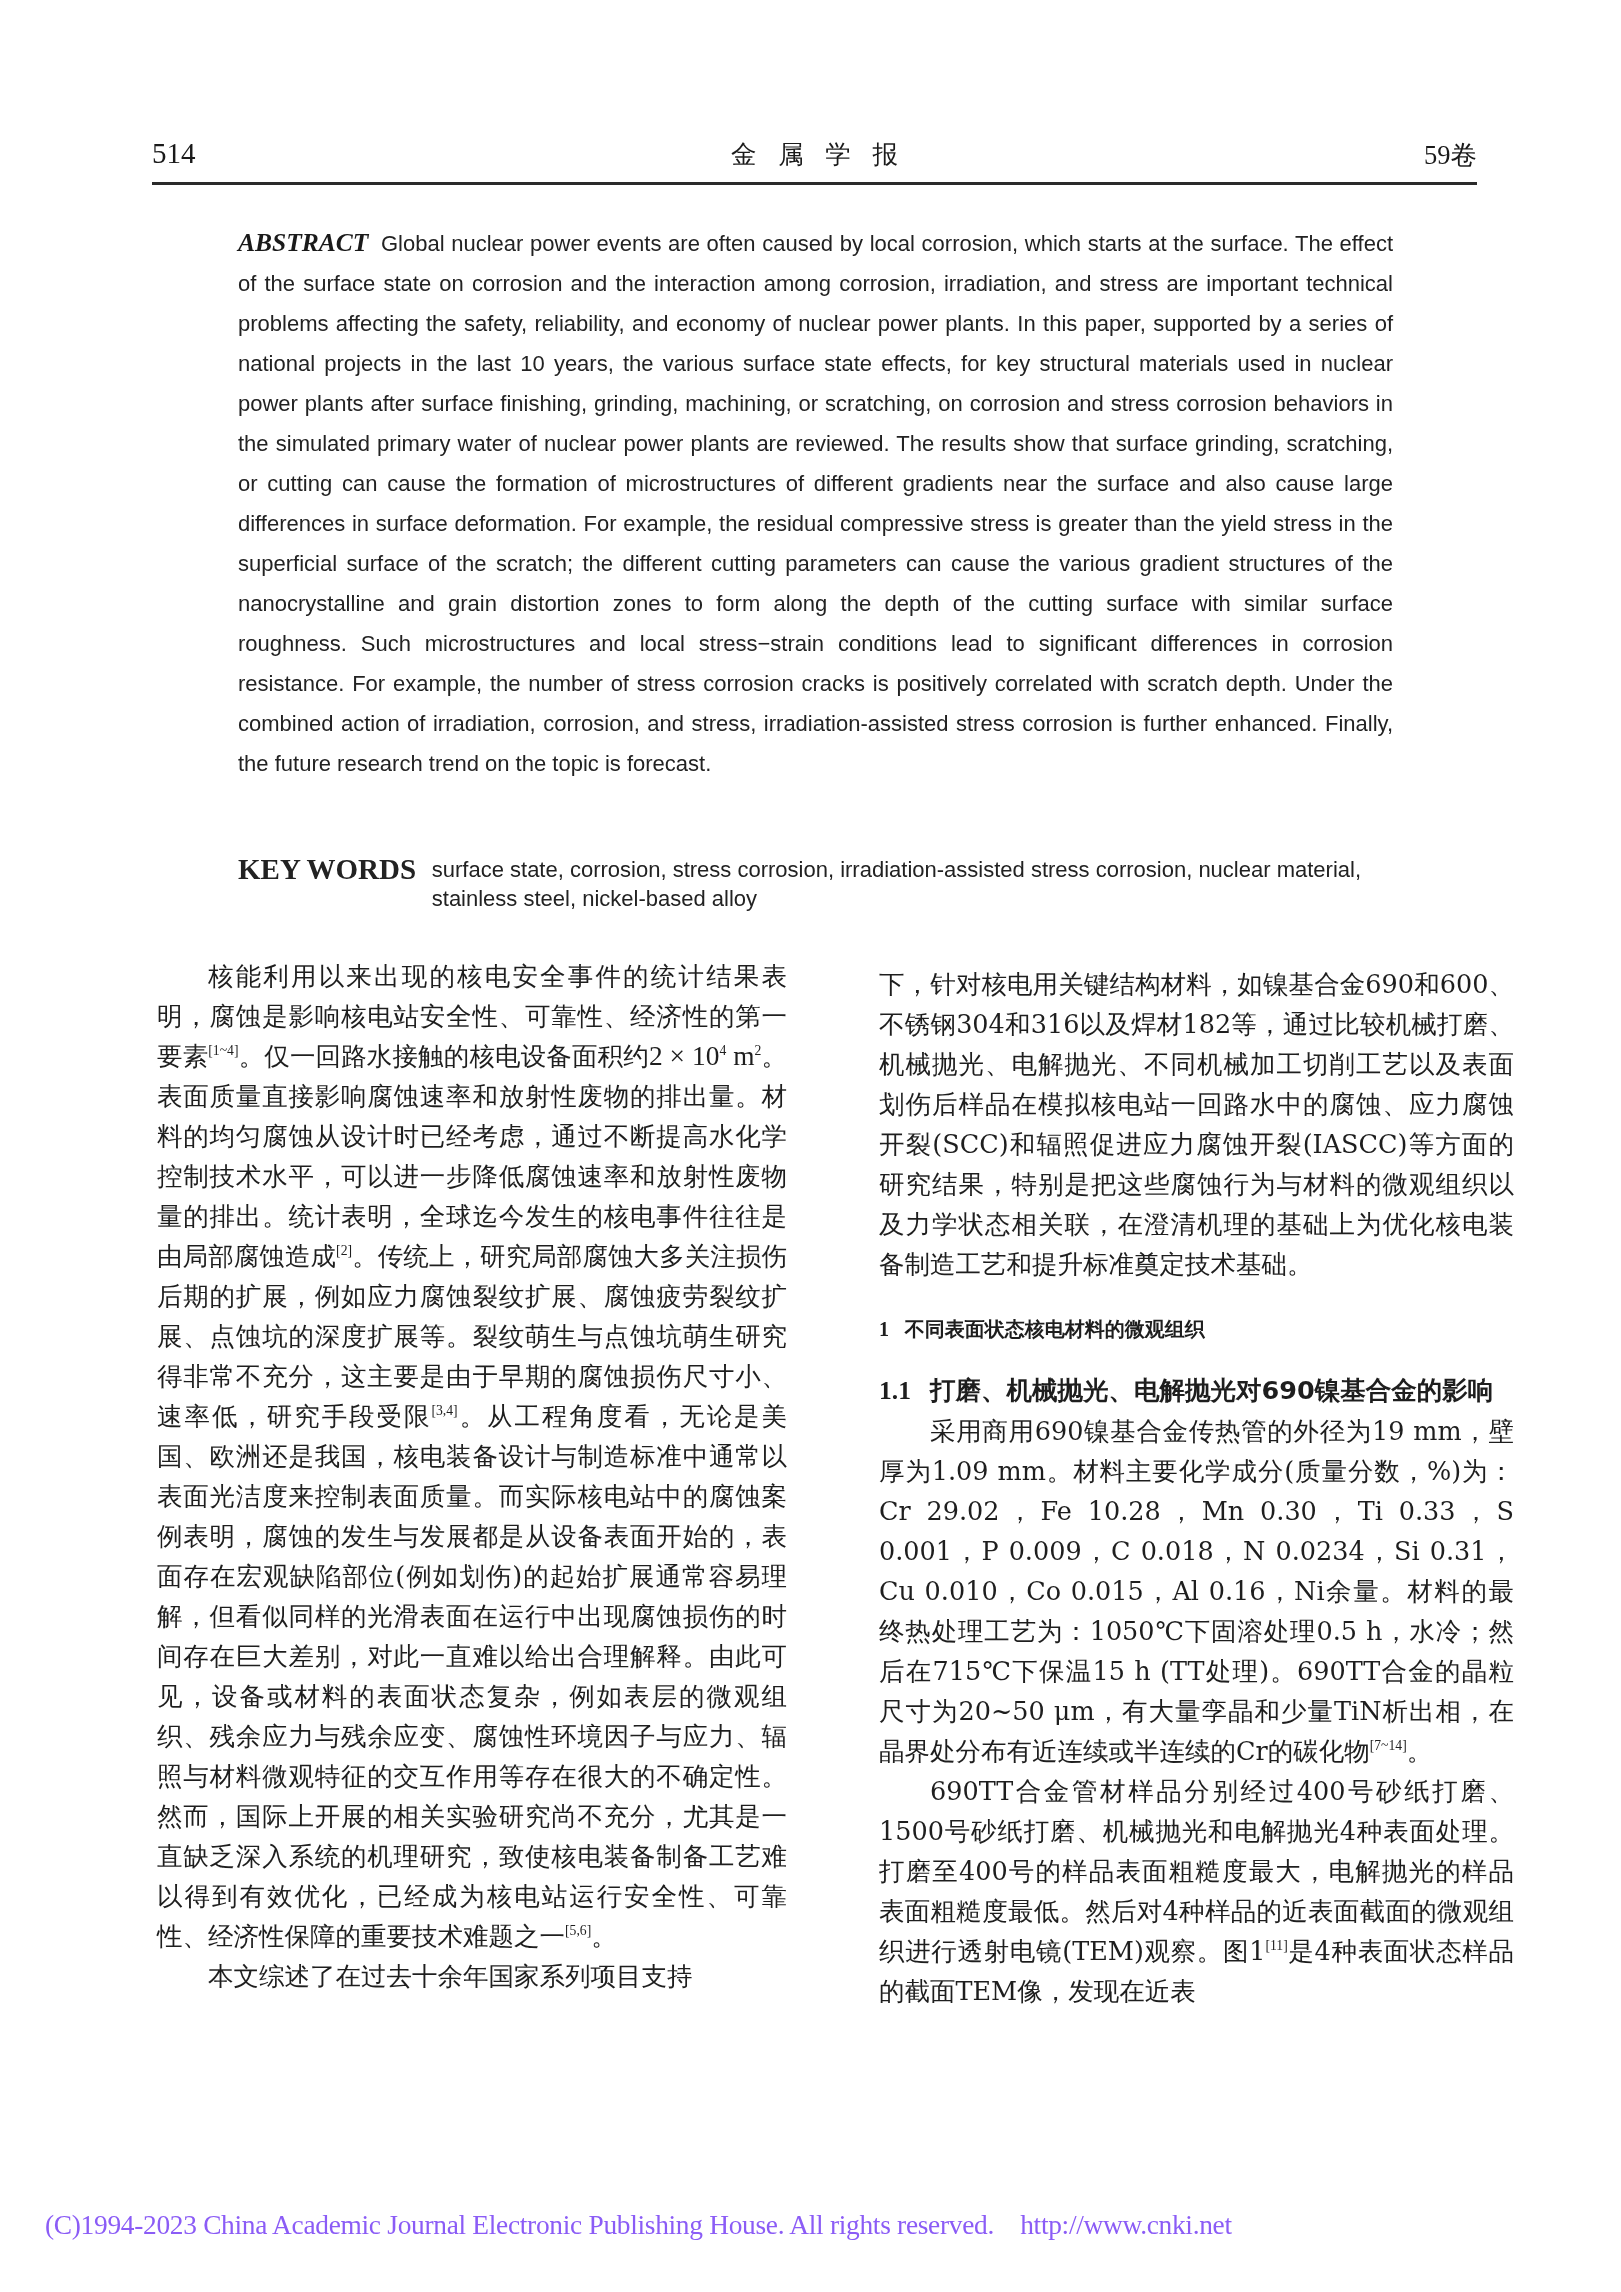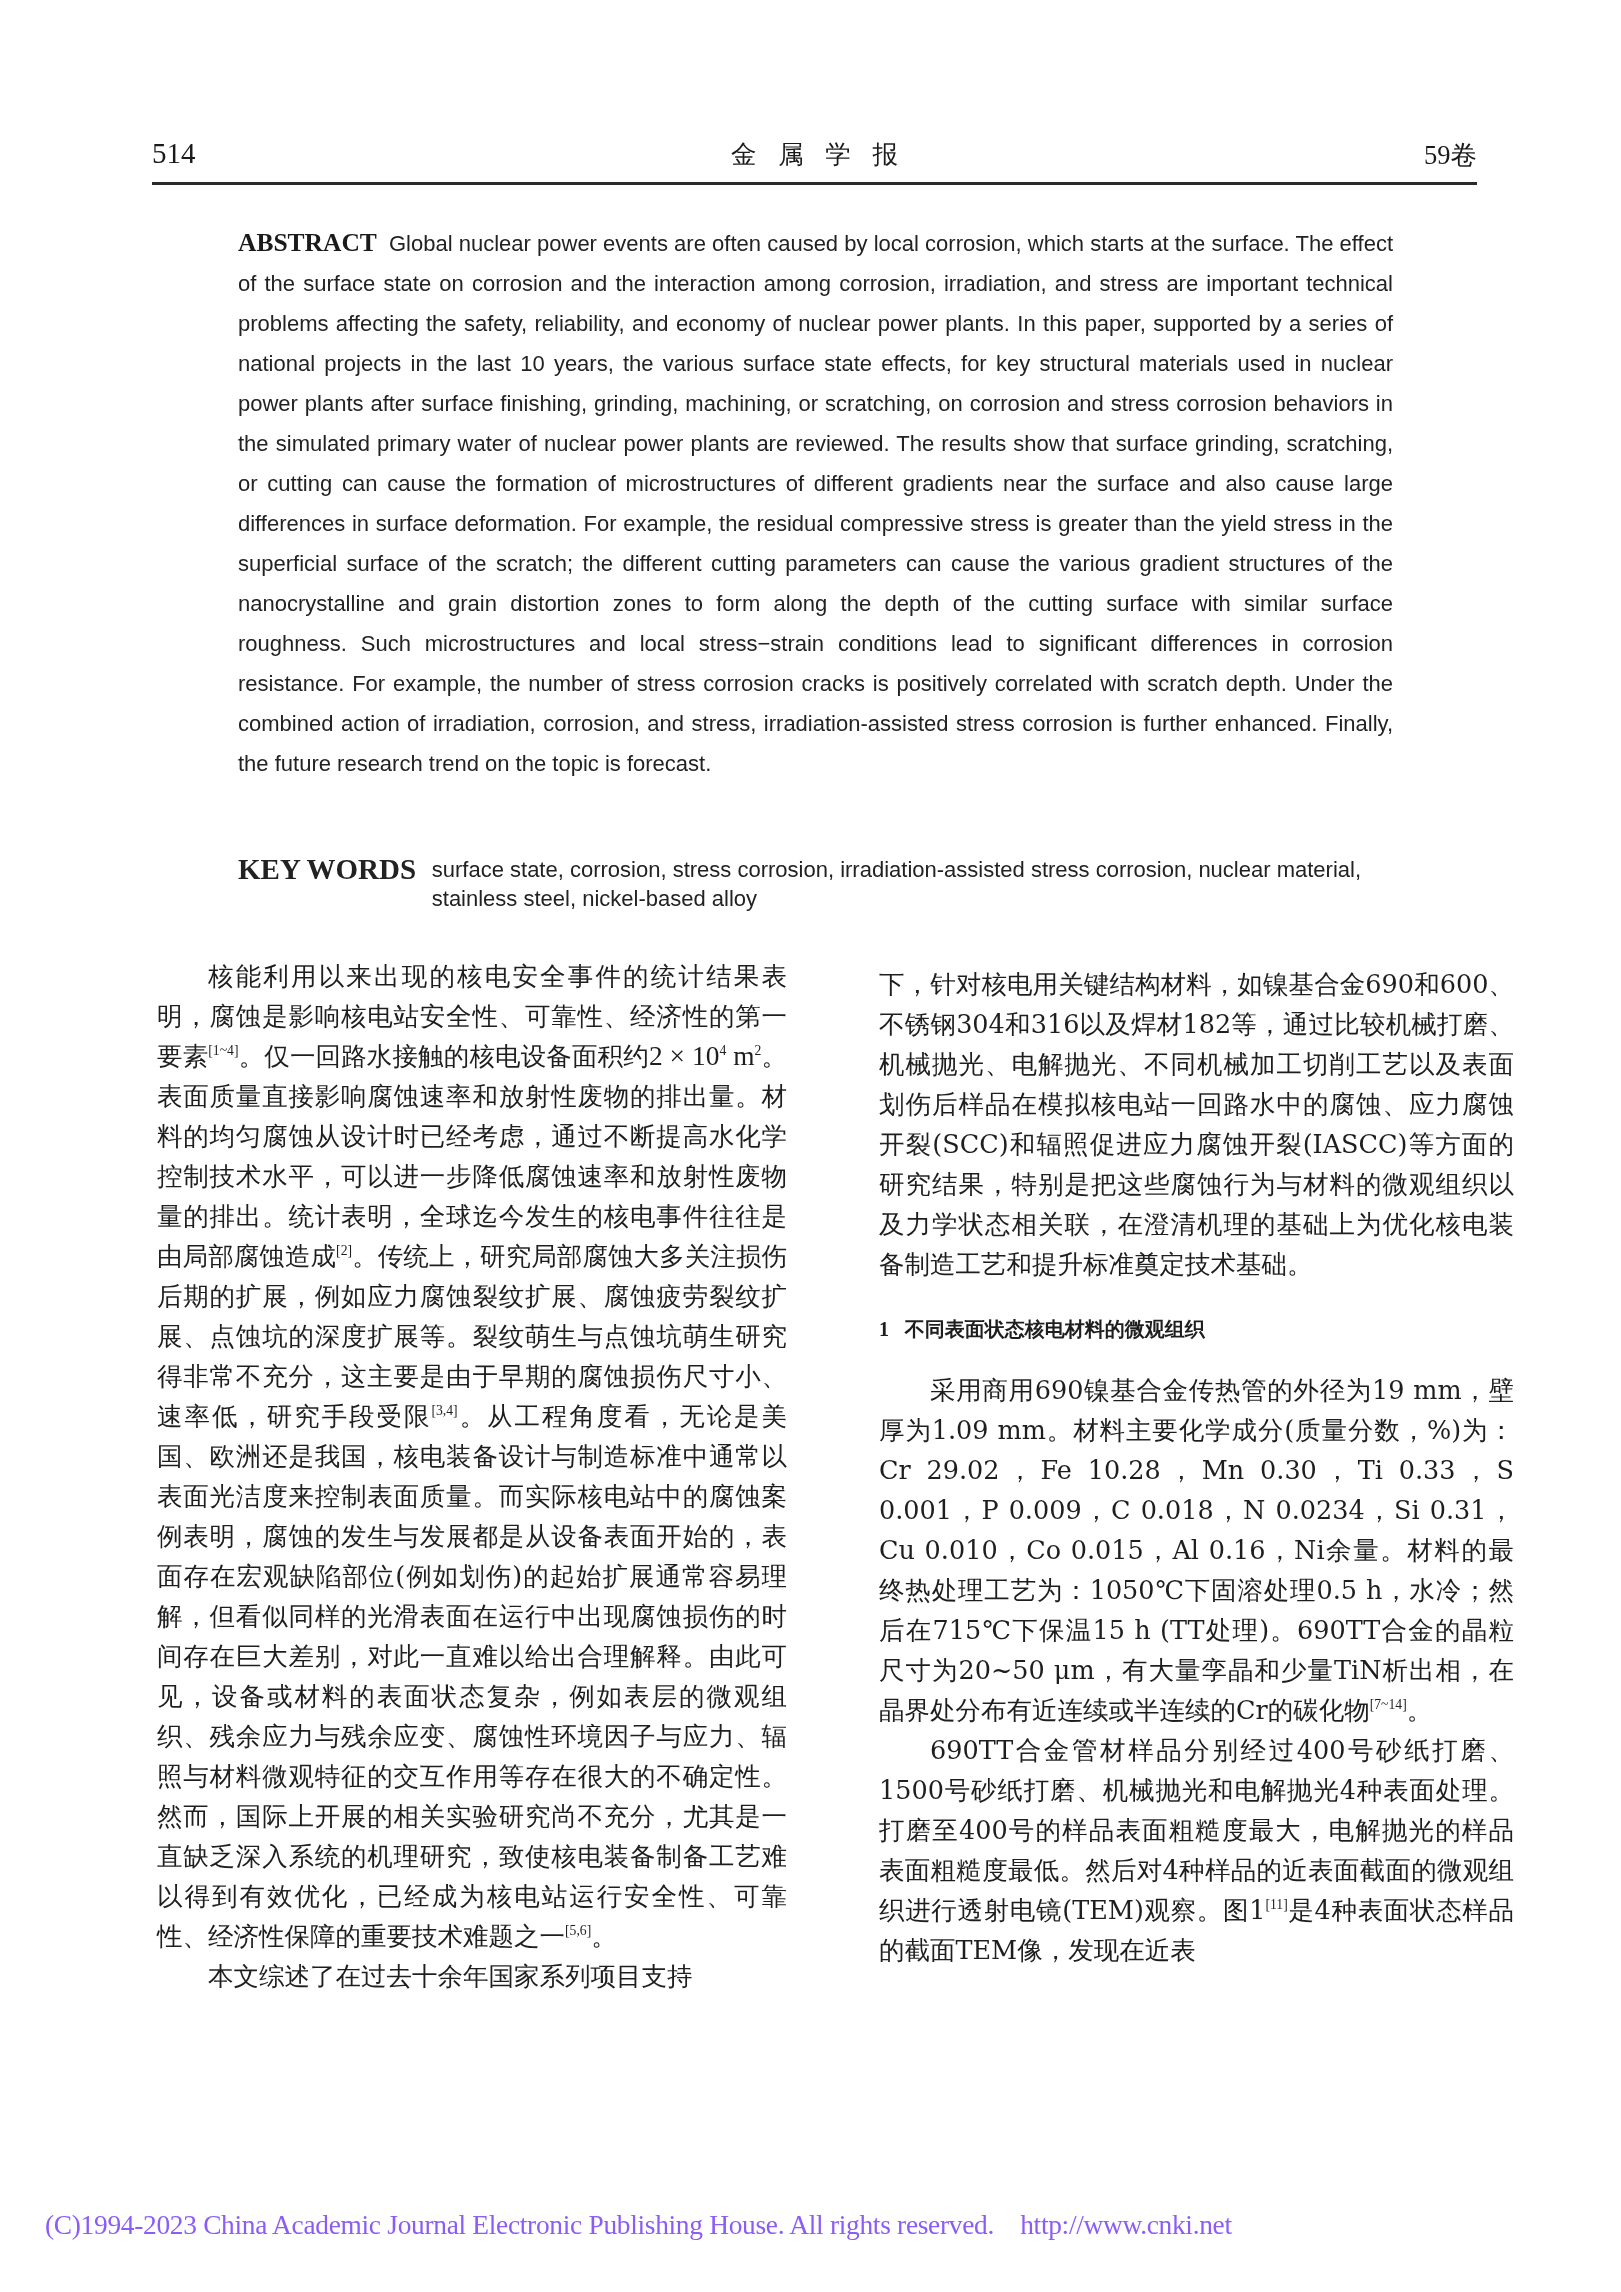--- a/index.html
+++ b/index.html
@@ -4,21 +4,21 @@
 <style>
   html, body { margin: 0; padding: 0; background: #ffffff; }
   body { width: 1621px; height: 2293px; position: relative; overflow: hidden; color: #1a1a1a; }
   .header { position: absolute; left: 152px; top: 137px; width: 1325px; height: 43px; }
   .hdr-page { position: absolute; left: 0; top: 0; font-family: "Liberation Serif", serif; font-size: 29px; }
   .hdr-journal { position: absolute; left: 0; right: 0; top: 0; text-align: center; font-family: "DejaVu Serif", serif; font-size: 25.5px; letter-spacing: 21.6px; padding-left: 21.6px; }
   .hdr-vol { position: absolute; right: 0; top: 0; font-family: "Liberation Serif", serif; font-size: 26.5px; }
   .hdr-rule { position: absolute; left: 152px; top: 182px; width: 1325px; height: 2.9px; background: #2a2a2a; }
 
   .abstract { position: absolute; left: 238px; top: 223px; width: 1155px; font-family: "Liberation Sans", sans-serif; font-size: 22px; line-height: 40px; text-align: justify; color: #222; }
-  .abstract .lbl { font-family: "Liberation Serif", serif; font-weight: bold; font-size: 25.5px; margin-right: 5.9px; color: #1a1a1a; }
+  .abstract .lbl { font-family: "Liberation Serif", serif; font-weight: bold; font-size: 25.5px; margin-right: 5.9px; color: #1a1a1a; font-style: italic; }
   .keywords { position: absolute; left: 238px; top: 855px; width: 1155px; font-family: "Liberation Sans", sans-serif; font-size: 22px; line-height: 29px; color: #222; display: flex; }
   .keywords .lbl { font-family: "Liberation Serif", serif; font-weight: bold; font-size: 29px; white-space: nowrap; margin-right: 15.7px; flex: 0 0 auto; }
   .keywords .kw { flex: 1; }
 
   .col { position: absolute; top: 956px; width: 630px; font-family: "DejaVu Serif", serif; font-size: 25.5px; line-height: 40px; text-align: justify; color: #1e1e1e; }
   .col-left { left: 157px; }
   .col-right { left: 879px; width: 635px; margin-top: 8px; }
   .col p { margin: 0; }
   .indent { text-indent: 51px; }
   sup { font-size: 13.7px; line-height: 0; vertical-align: 9.8px; font-family: "Liberation Serif", serif; }
@@ -51,18 +51,22 @@
 </div>
 
 <div class="col col-left">
   <p class="indent"><span>核能利用以来出现的核电安全事件的统计结果表明，腐蚀是影响核电站安全性、可靠性、经济性的第一要素</span><sup>[1~4]</sup><span>。仅一回路水接触的核电设备面积约</span><span class="num"><span>2 × 10</span><sup>4</sup><span> m</span><sup>2</sup></span><span>。表面质量直接影响腐蚀速率和放射性废物的排出量。材料的均匀腐蚀从设计时已经考虑，通过不断提高水化学控制技术水平，可以进一步降低腐蚀速率和放射性废物量的排出。统计表明，全球迄今发生的核电事件往往是由局部腐蚀造成</span><sup>[2]</sup><span>。传统上，研究局部腐蚀大多关注损伤后期的扩展，例如应力腐蚀裂纹扩展、腐蚀疲劳裂纹扩展、点蚀坑的深度扩展等。裂纹萌生与点蚀坑萌生研究得非常不充分，这主要是由于早期的腐蚀损伤尺寸小、速率低，研究手段受限</span><sup>[3,4]</sup><span>。从工程角度看，无论是美国、欧洲还是我国，核电装备设计与制造标准中通常以表面光洁度来控制表面质量。而实际核电站中的腐蚀案例表明，腐蚀的发生与发展都是从设备表面开始的，表面存在宏观缺陷部位(例如划伤)的起始扩展通常容易理解，但看似同样的光滑表面在运行中出现腐蚀损伤的时间存在巨大差别，对此一直难以给出合理解释。由此可见，设备或材料的表面状态复杂，例如表层的微观组织、残余应力与残余应变、腐蚀性环境因子与应力、辐照与材料微观特征的交互作用等存在很大的不确定性。然而，国际上开展的相关实验研究尚不充分，尤其是一直缺乏深入系统的机理研究，致使核电装备制备工艺难以得到有效优化，已经成为核电站运行安全性、可靠性、经济性保障的重要技术难题之一</span><sup>[5,6]</sup><span>。</span></p>
   <p class="indent">本文综述了在过去十余年国家系列项目支持</p>
 </div>
 
 <div class="col col-right">
   <p>下，针对核电用关键结构材料，如镍基合金690和600、不锈钢304和316以及焊材182等，通过比较机械打磨、机械抛光、电解抛光、不同机械加工切削工艺以及表面划伤后样品在模拟核电站一回路水中的腐蚀、应力腐蚀开裂(SCC)和辐照促进应力腐蚀开裂(IASCC)等方面的研究结果，特别是把这些腐蚀行为与材料的微观组织以及力学状态相关联，在澄清机理的基础上为优化核电装备制造工艺和提升标准奠定技术基础。</p>
   <p class="h1"><span class="secno">1</span><span>不同表面状态核电材料的微观组织</span></p>
+  <p class="h2">
+      <span class="secno">1.1</span>
+      <span class="t">打磨、机械抛光、电解抛光对690镍基合金的影响</span>
+    </p>
   <p class="indent"><span>采用商用690镍基合金传热管的外径为19 mm，壁厚为1.09 mm。材料主要化学成分(质量分数，%)为：Cr 29.02，Fe 10.28，Mn 0.30，Ti 0.33，S 0.001，P 0.009，C 0.018，N 0.0234，Si 0.31，Cu 0.010，Co 0.015，Al 0.16，Ni余量。材料的最终热处理工艺为：1050℃下固溶处理0.5 h，水冷；然后在715℃下保温15 h (TT处理)。690TT合金的晶粒尺寸为20~50 μm，有大量孪晶和少量TiN析出相，在晶界处分布有近连续或半连续的Cr的碳化物</span><sup>[7~14]</sup><span>。</span></p>
   <p class="indent"><span>690TT合金管材样品分别经过400号砂纸打磨、1500号砂纸打磨、机械抛光和电解抛光4种表面处理。打磨至400号的样品表面粗糙度最大，电解抛光的样品表面粗糙度最低。然后对4种样品的近表面截面的微观组织进行透射电镜(TEM)观察。图1</span><sup>[11]</sup><span>是4种表面状态样品的截面TEM像，发现在近表</span></p>
 </div>
 
 <div class="footer"><span>(C)1994-2023 China Academic Journal Electronic Publishing House. All rights reserved.</span>    <span>http://www.cnki.net</span></div>
 
 
 </body></html>

